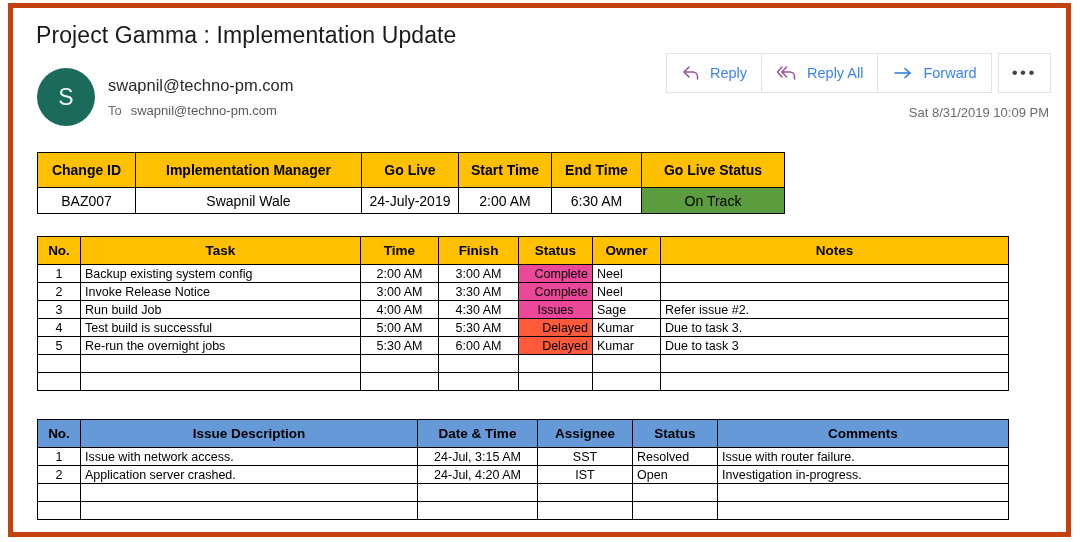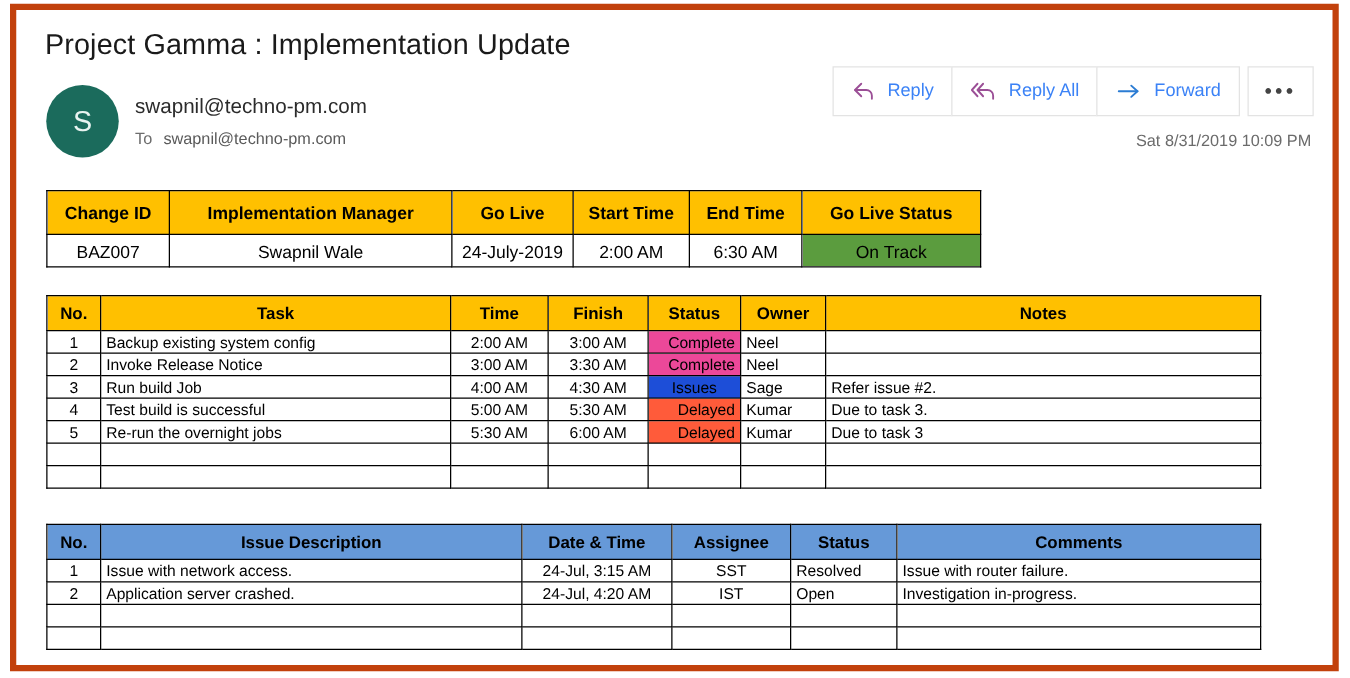--- a/index.html
+++ b/index.html
@@ -122,21 +122,21 @@
     text-align: center;
     height: 28px;
     font-size: 13.5px;
     border: 1px solid #000;
   }
   .hd-orange { background: #ffc000; }
   .hd-blue   { background: #6699d8; }
   .c-center  { text-align: center; }
   .c-left    { text-align: left; padding-left: 7px; }
   .st-green  { background: #ec4899; text-align: right; margin-top: 40px; }
-  .st-yellow { background: #1d4ed8; text-align: center; }
+  .st-yellow { background: #ec4899; text-align: center; }
   .st-red    { background: #ff5b3a; text-align: right; }
   .st-ontrack{ background: #5b9c3e; text-align: center; }
 
   
   #table-summary { left: 24px; top: 144px; width: 747px; }
   #table-summary td { height: 26px; font-size: 14px; }
   #table-summary thead th { height: 35px; font-size: 14px; margin-top: 20px; }
 
   
   #table-tasks { left: 24px; top: 228px; width: 971px; }

